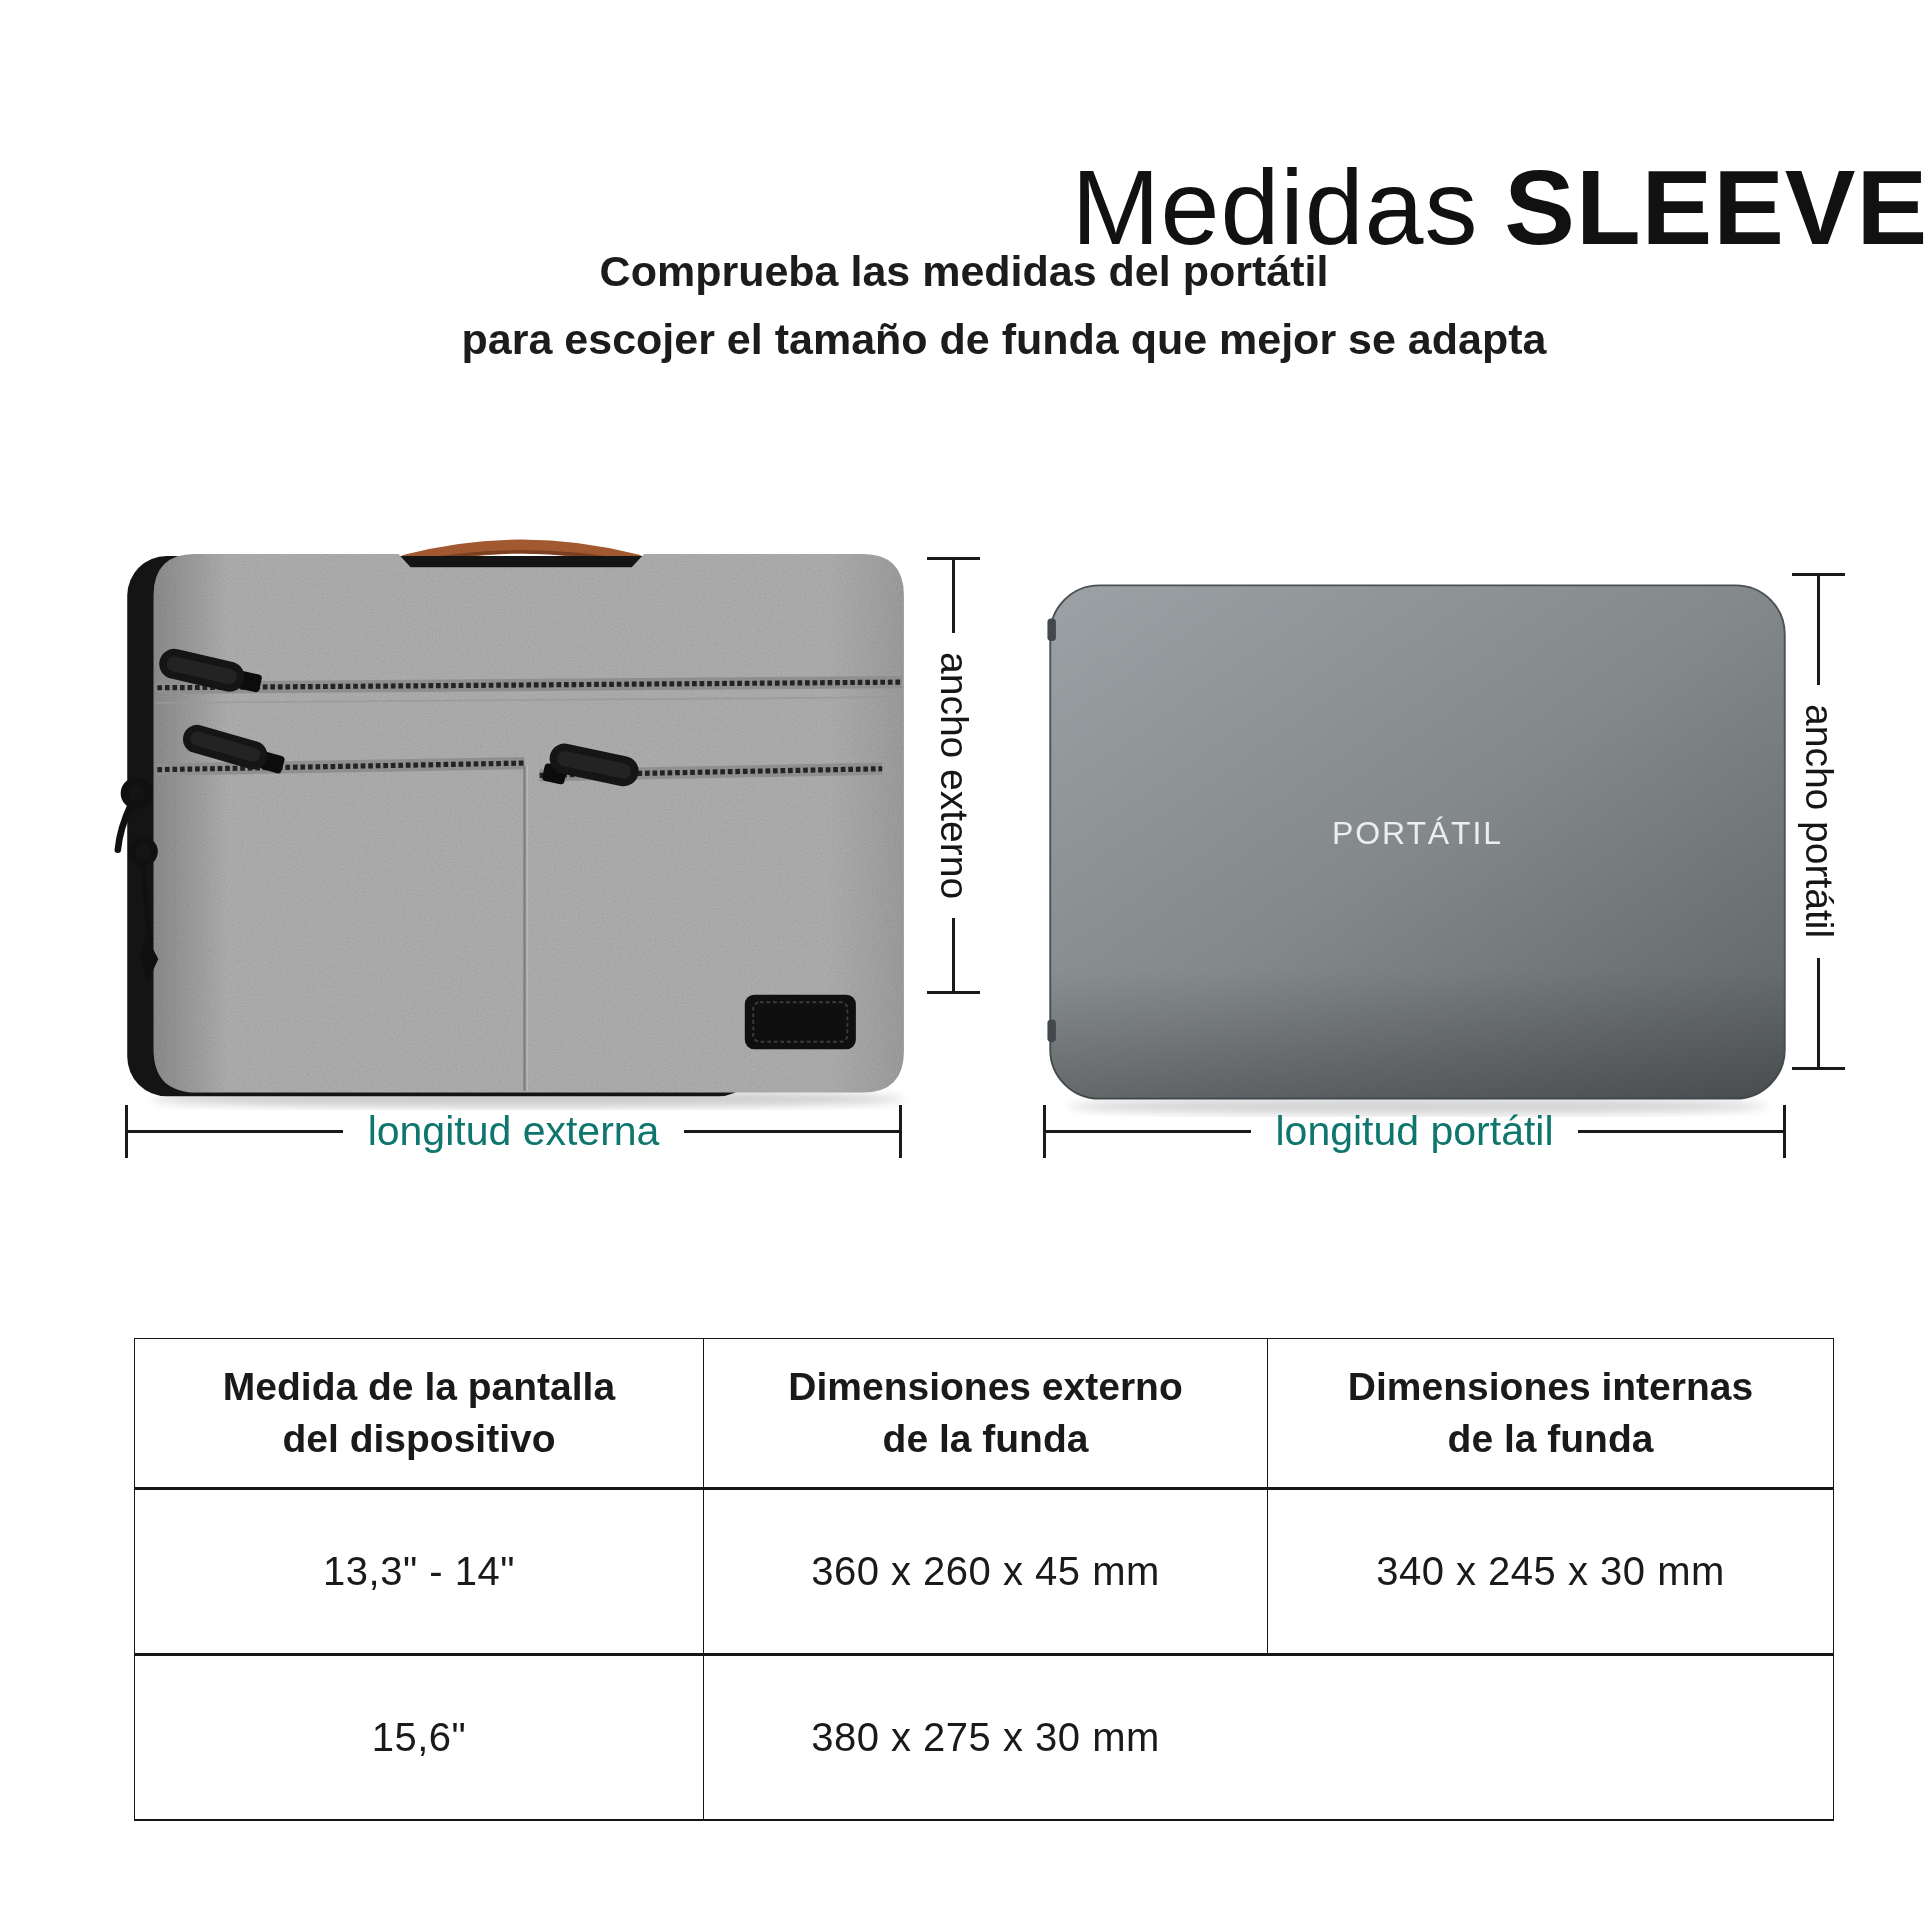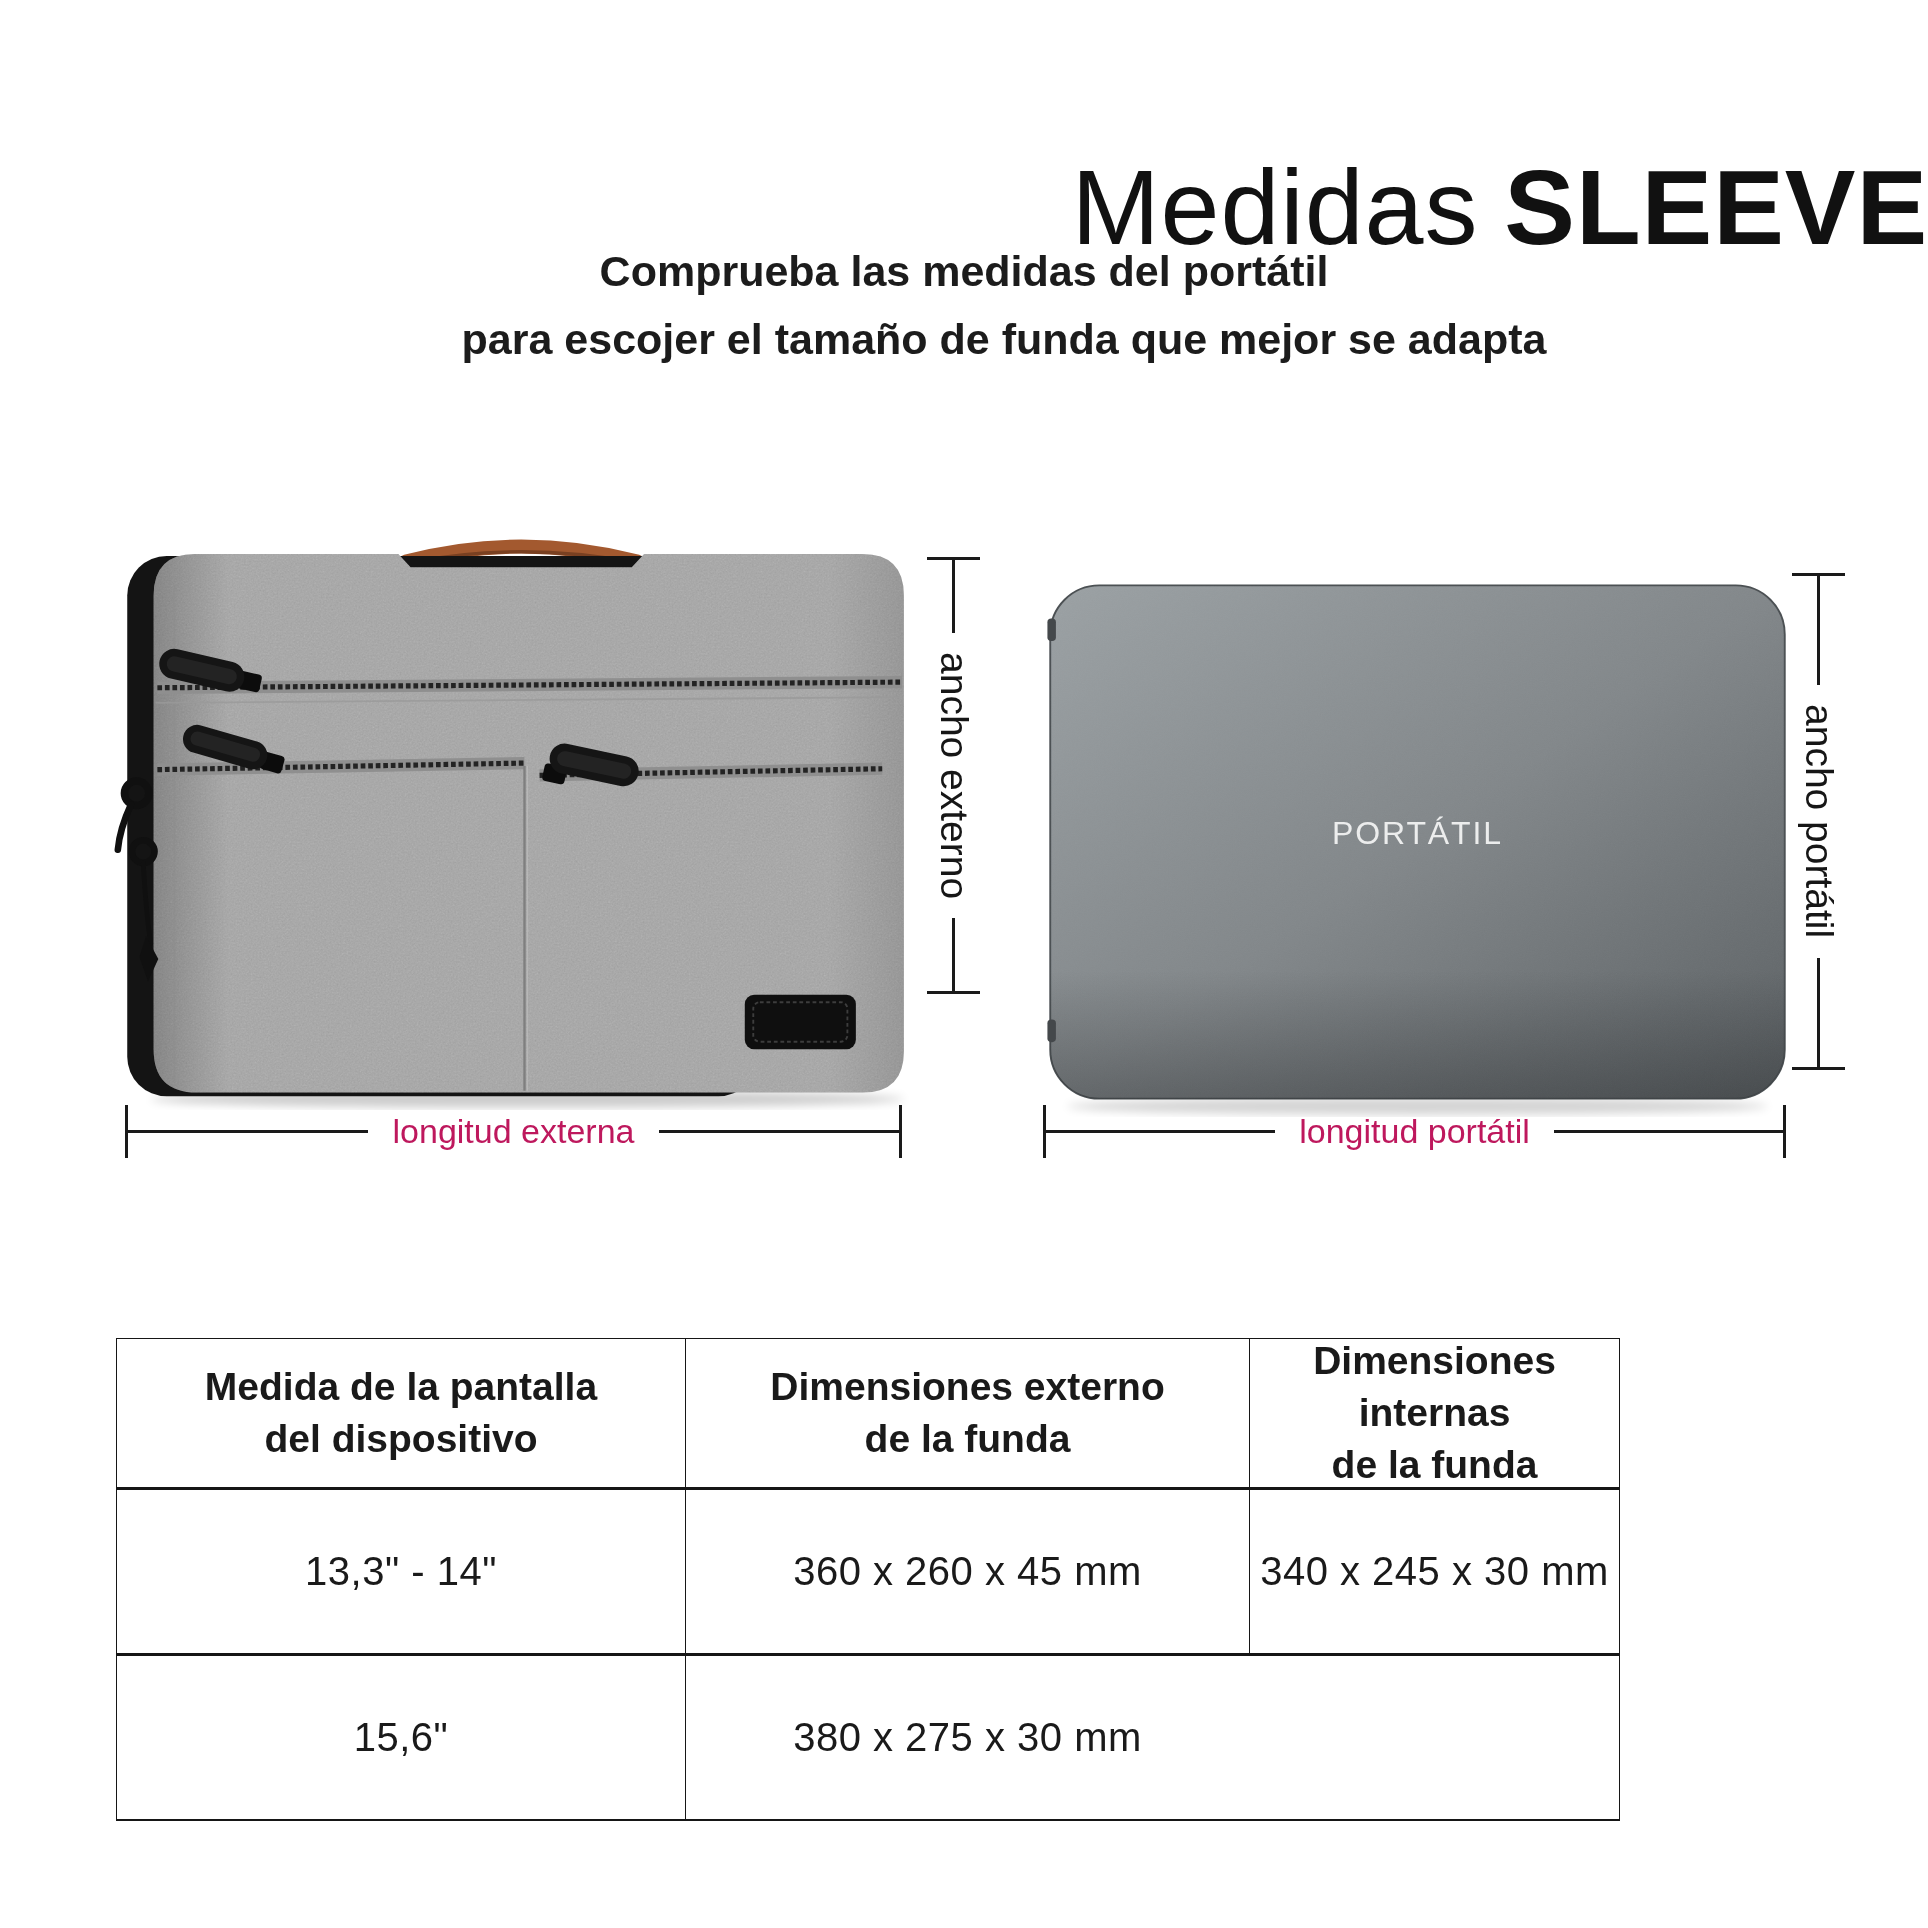--- a/index.html
+++ b/index.html
@@ -18,24 +18,24 @@
   .laptop-svg{position:absolute;left:1022px;top:560px;}
 
   
   .vdim{position:absolute;width:53px;display:flex;flex-direction:column;align-items:center;}
   .vdim .cap{width:53px;height:2.8px;background:#1a1a1a;}
   .vdim .seg{width:2.8px;flex:1;background:#1a1a1a;}
   .vdim .lbl{writing-mode:vertical-rl;font-size:39px;color:#161616;padding:19px 0;white-space:nowrap;}
   .hdim{position:absolute;height:53px;display:flex;flex-direction:row;align-items:center;}
   .hdim .cap{width:2.8px;height:53px;background:#1a1a1a;}
   .hdim .seg{height:2.8px;flex:1;background:#1a1a1a;}
-  .hdim .lbl{font-size:34px;color:#be185d;padding:0 24.5px;white-space:nowrap;}
+  .hdim .lbl{font-size:41px;color:#0f766e;padding:0 24.5px;white-space:nowrap;}
 
   
-  .spec-table{position:absolute;left:116px;top:1338px;width:1504px;
+  .spec-table{position:absolute;left:134px;top:1338px;width:1700px;
               border:1.9px solid #161616;border-bottom-width:2.8px;
               display:grid;grid-template-columns:568px 564px 1fr;
               grid-template-rows:151px 166px 163px;box-sizing:border-box;}
   .cell{display:flex;flex-direction:column;align-items:center;justify-content:center;
         box-sizing:border-box;text-align:center;}
   .cell.colb{border-left:1.9px solid #161616;}
   .cell.rowb{border-bottom:3.8px solid #161616;}
   .cell.head{font-weight:700;font-size:39px;line-height:52px;}
   .cell.data{font-size:40px;font-weight:400;letter-spacing:0.5px;}
 </style>

